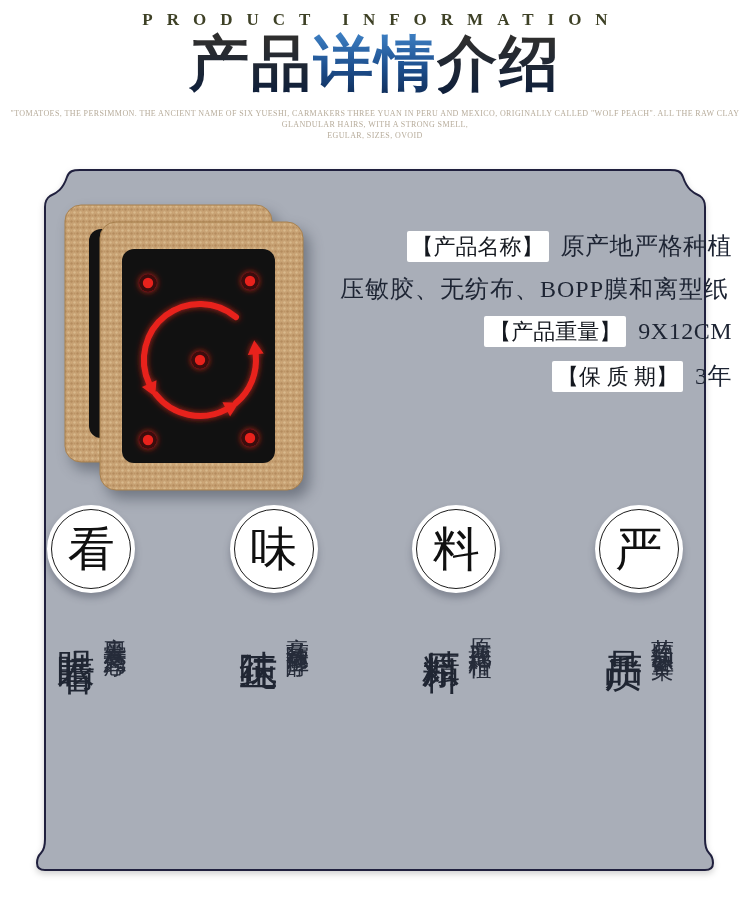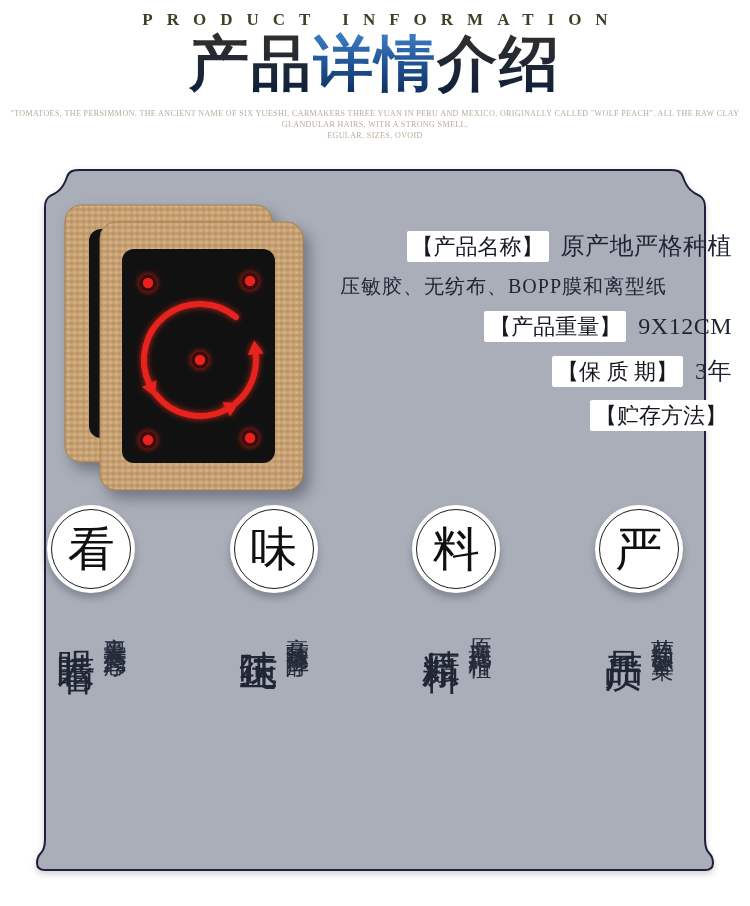--- a/index.html
+++ b/index.html
@@ -42,21 +42,21 @@
     filter:drop-shadow(6px 8px 7px rgba(45,50,65,.45));}
   
   .specs{position:absolute;left:340px;top:230px;width:392px;color:var(--ink);}
   .spec-row{display:flex;align-items:center;margin-bottom:13px;justify-content:flex-end;}
   .spec-label{
     flex:0 0 auto;background:var(--label_bg);color:#14181f;
     font-size:22px;line-height:29px;height:31px;padding:1px 5px;
     border-radius:2px;white-space:nowrap;
   }
   .spec-value{margin-left:12px;font-size:24px;letter-spacing:.5px;white-space:nowrap;}
-  .spec-wrap{font-size:20px;letter-spacing:1px;margin:-2px 0 11px 0;white-space:nowrap;}
+  .spec-wrap{font-size:24px;letter-spacing:1px;margin:-2px 0 11px 0;white-space:nowrap;}
   
   .features{
     position:absolute;left:0;top:505px;width:730px;
     display:flex;justify-content:space-around;
   }
   .feature{width:182px;display:flex;flex-direction:column;align-items:center;}
   .badge{
     width:88px;height:88px;border-radius:50%;background:#fff;position:relative;
     display:flex;align-items:center;justify-content:center;
     box-shadow:0 5px 7px rgba(55,60,78,.35);
@@ -159,21 +159,20 @@
   <div class="spec-wrap">压敏胶、无纺布、BOPP膜和离型纸</div>
   <div class="spec-row">
     <span class="spec-label">【产品重量】</span>
     <span class="spec-value">9X12CM</span>
   </div>
   <div class="spec-row">
     <span class="spec-label">【保 质 期】</span>
     <span class="spec-value">3年</span>
   </div>
   <div class="spec-row">
-    <span class="spec-label">【贮存方法】</span>
   </div>
 </div>
 
 <div class="features">
   <div class="feature">
     <div class="badge">
       <span class="badge-char">看</span>
     </div>
     <div class="vtext">
       <span class="headline">眼睛看</span>

